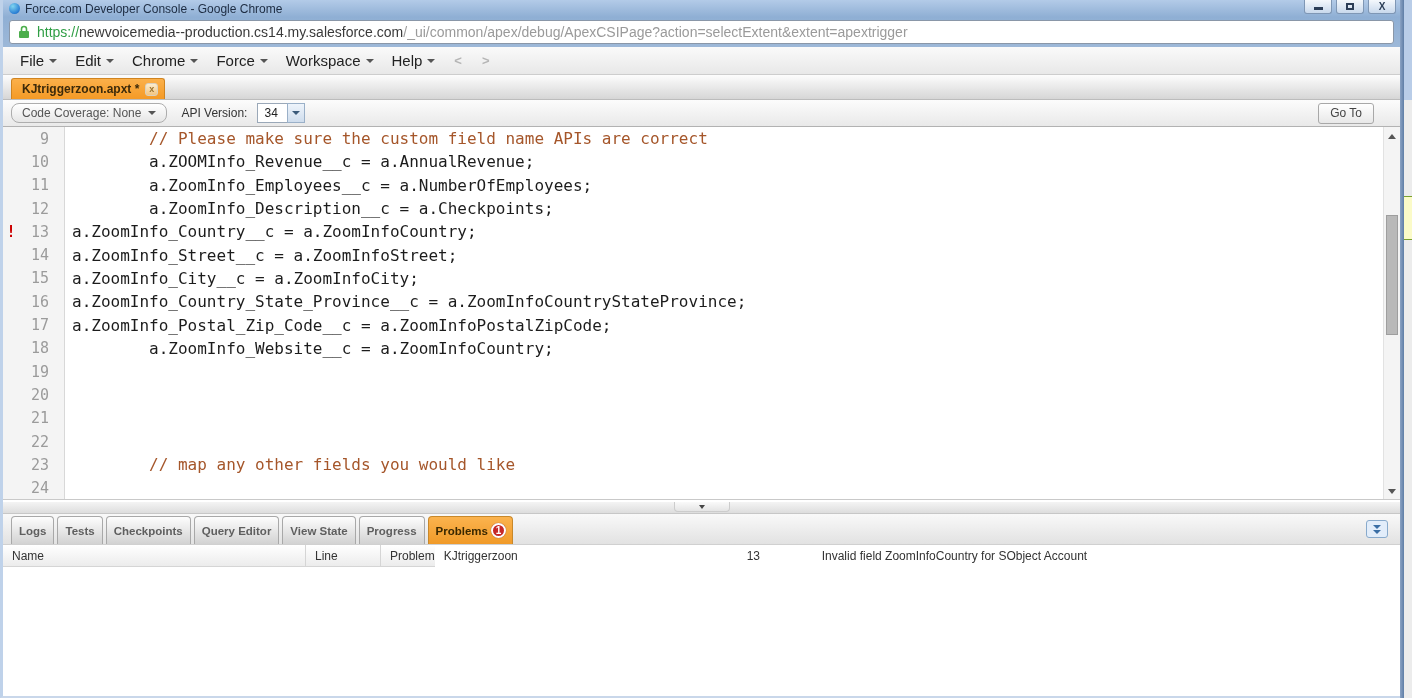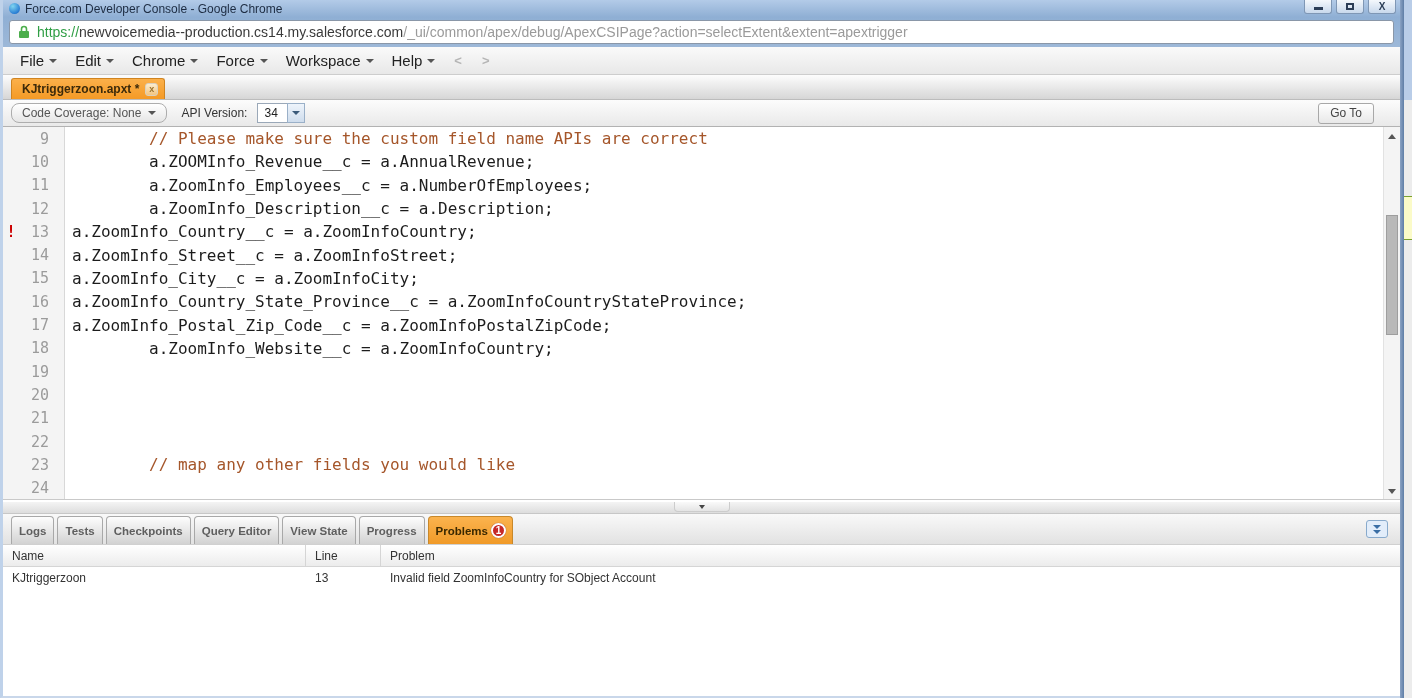--- a/index.html
+++ b/index.html
@@ -77,21 +77,21 @@
 
   
   .btabs { height:31px; background:linear-gradient(#f9f9f9,#e2e2e2); display:flex; align-items:flex-end; padding-left:8px; position:relative; flex:none; border-bottom:1px solid #d0d0d0; }
   .btab { height:28px; background:linear-gradient(#fdfdfd,#d2d2d2); border:1px solid #a8a8a8; border-bottom:none; border-radius:4px 4px 0 0; display:flex; align-items:center; padding:0 7px; margin-right:3px; font-size:11.5px; font-weight:bold; color:#5f5f5f; }
   .btab.active { background:linear-gradient(#fbb34e,#f09a28); border-color:#c8882a; color:#3a2800; padding-right:6px; }
   .badge { width:15px; height:15px; border-radius:50%; background:#c62828; border:2px solid #ffffff; color:#ffffff; font-size:10px; font-weight:bold; display:flex; align-items:center; justify-content:center; margin-left:3px; box-shadow:0 0 1px #803030; }
   .collapse-btn { position:absolute; right:12px; top:6px; width:22px; height:18px; background:#e2edfa; border:1px solid #88aacc; border-radius:3px; display:flex; flex-direction:column; align-items:center; justify-content:center; gap:1px; }
   .chev { width:0; height:0; border-left:4px solid transparent; border-right:4px solid transparent; border-top:4px solid #3a6ea5; }
 
   
-  .ptable { flex:1; display:flex; flex-direction:column; background:#ffffff; }
+  .ptable { flex:1; display:flex; flex-direction:row; background:#ffffff; }
   .thead { height:22px; background:linear-gradient(#ffffff,#ececec); border-bottom:1px solid #d5d5d5; display:flex; flex:none; }
   .th { font-size:12px; color:#333; display:flex; align-items:center; padding-left:9px; border-right:1px solid #d5d5d5; }
   .trow { height:22px; display:flex; flex:none; background:#ffffff; }
   .td { font-size:12px; color:#333; display:flex; align-items:center; padding-left:9px; overflow:hidden; white-space:nowrap; }
   .col-name { width:303px; flex:none; }
   .col-line { width:75px; flex:none; }
   .col-problem { flex:1; border-right:none; }
 </style>
 </head>
 <body>
@@ -193,21 +193,21 @@
             <span class="ln-text">        a.ZOOMInfo_Revenue__c = a.AnnualRevenue;</span>
           </div>
           <div class="code-line">
             <span class="ln-marker"></span>
             <span class="ln-num">11</span>
             <span class="ln-text">        a.ZoomInfo_Employees__c = a.NumberOfEmployees;</span>
           </div>
           <div class="code-line">
             <span class="ln-marker"></span>
             <span class="ln-num">12</span>
-            <span class="ln-text">        a.ZoomInfo_Description__c = a.Description;</span>
+            <span class="ln-text">        a.ZoomInfo_Description__c = a.Checkpoints;</span>
           </div>
           <div class="code-line">
             <span class="ln-marker">!</span>
             <span class="ln-num">13</span>
             <span class="ln-text">a.ZoomInfo_Country__c = a.ZoomInfoCountry;</span>
           </div>
           <div class="code-line">
             <span class="ln-marker"></span>
             <span class="ln-num">14</span>
             <span class="ln-text">a.ZoomInfo_Street__c = a.ZoomInfoStreet;</span>

